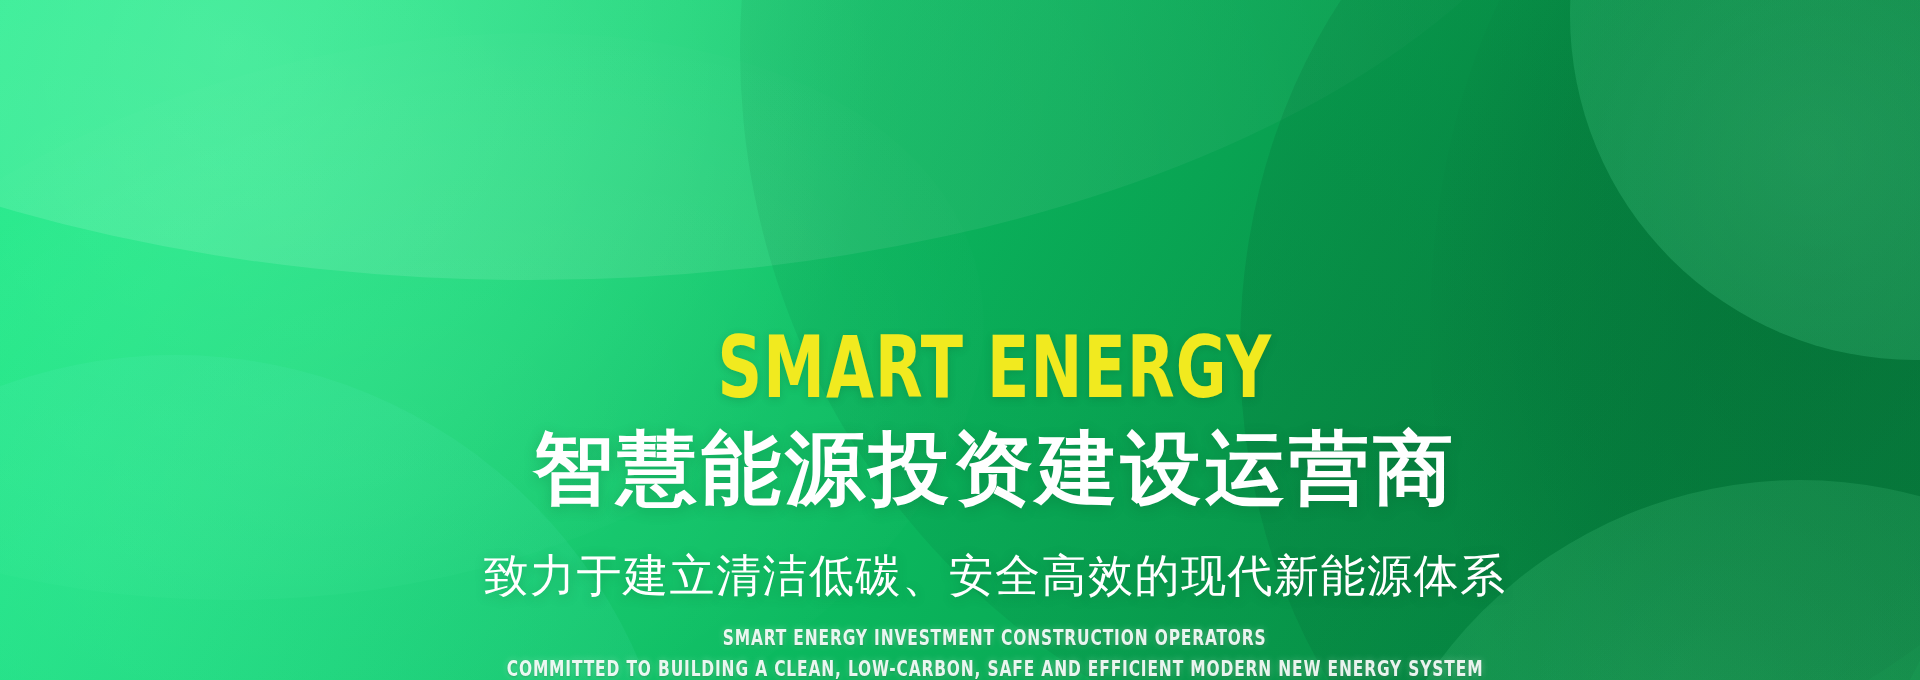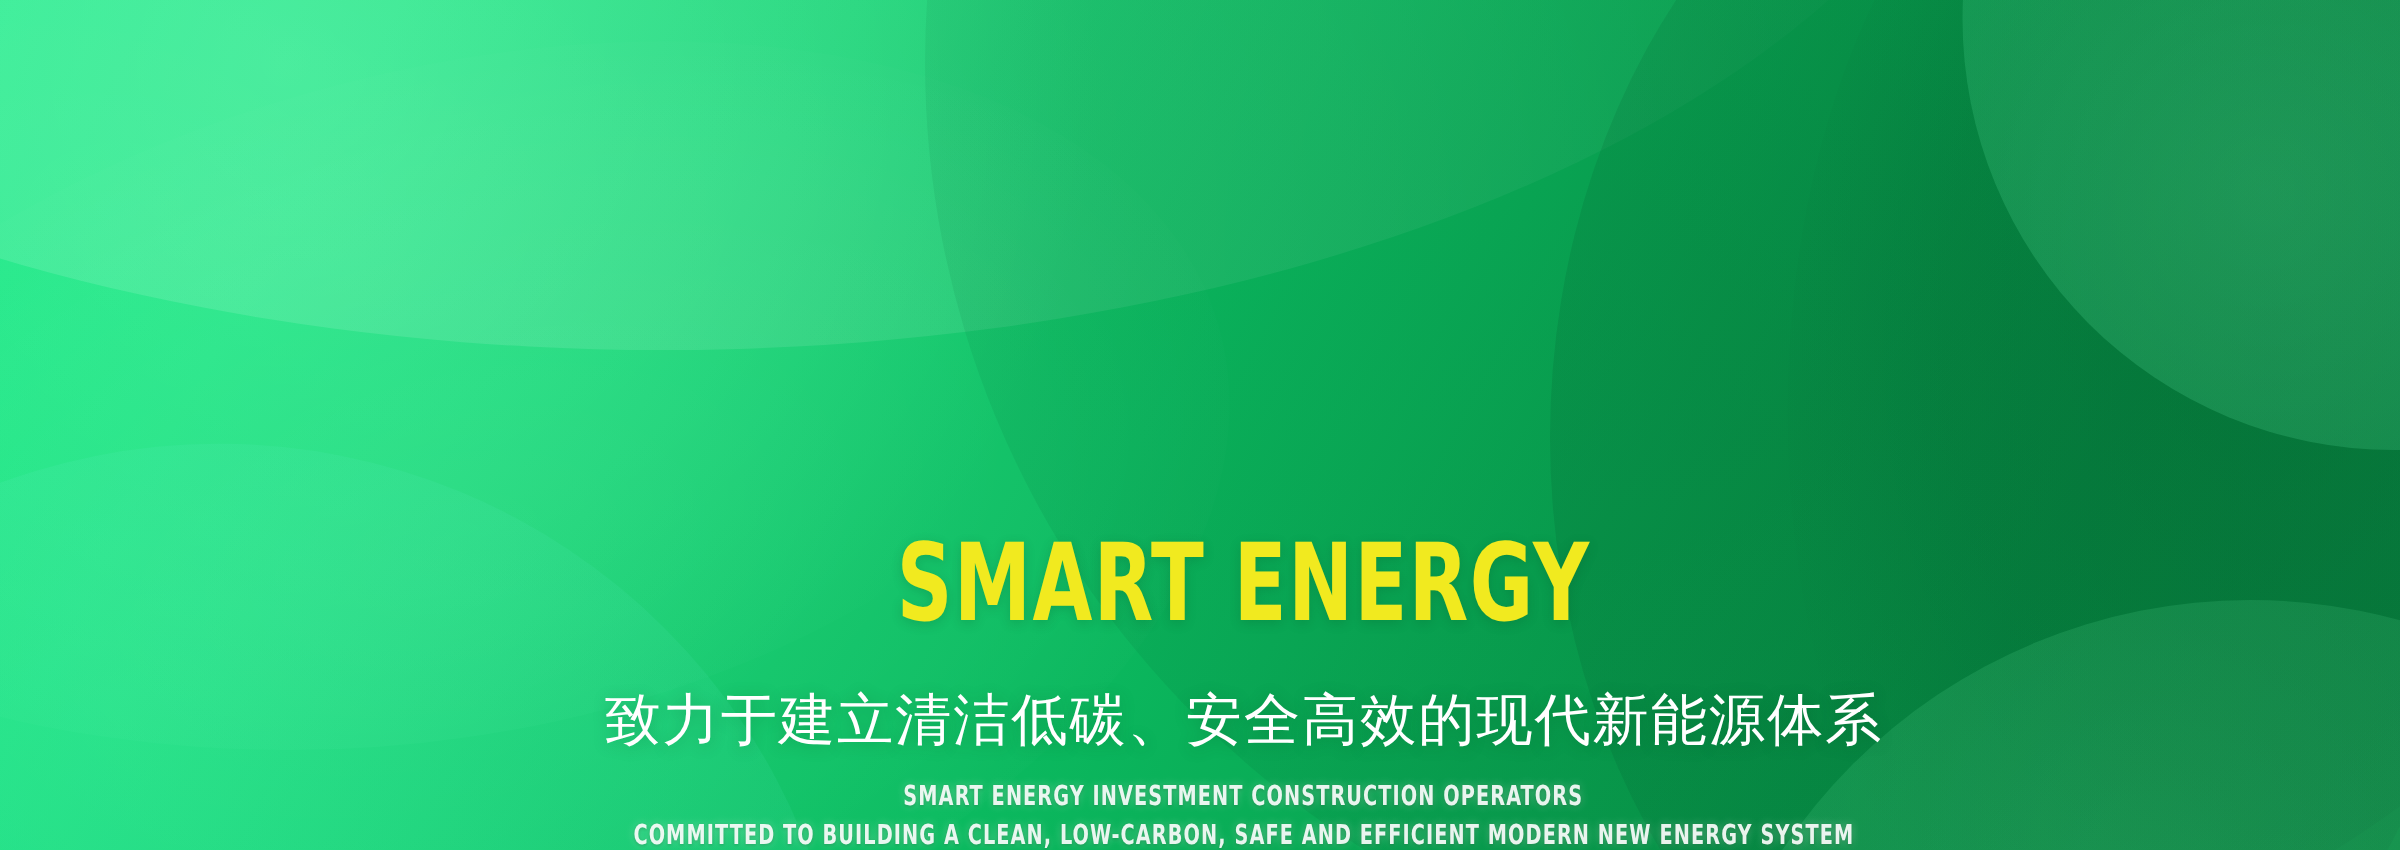--- a/index.html
+++ b/index.html
@@ -199,20 +199,21 @@
   <div class="blob blob-mid-dark"></div>
   <div class="blob blob-right-dark"></div>
   <div class="blob blob-crescent"></div>
   <div class="blob blob-ur"></div>
   <div class="blob blob-bl"></div>
   <div class="blob blob-br"></div>
 
   <div id="content">
     <div class="headline-en">SMART ENERGY</div>
 
+    <div class="headline-cn">智慧能源投资建设运营商</div>
 
     <div class="subhead-cn">致力于建立清洁低碳、安全高效的现代新能源体系</div>
 
     <div class="tagline tagline-1">SMART ENERGY INVESTMENT CONSTRUCTION OPERATORS</div>
 
     <div class="tagline tagline-2">COMMITTED TO BUILDING A CLEAN, LOW-CARBON, SAFE AND EFFICIENT MODERN NEW ENERGY SYSTEM</div>
   </div>
 
 </div>
 

